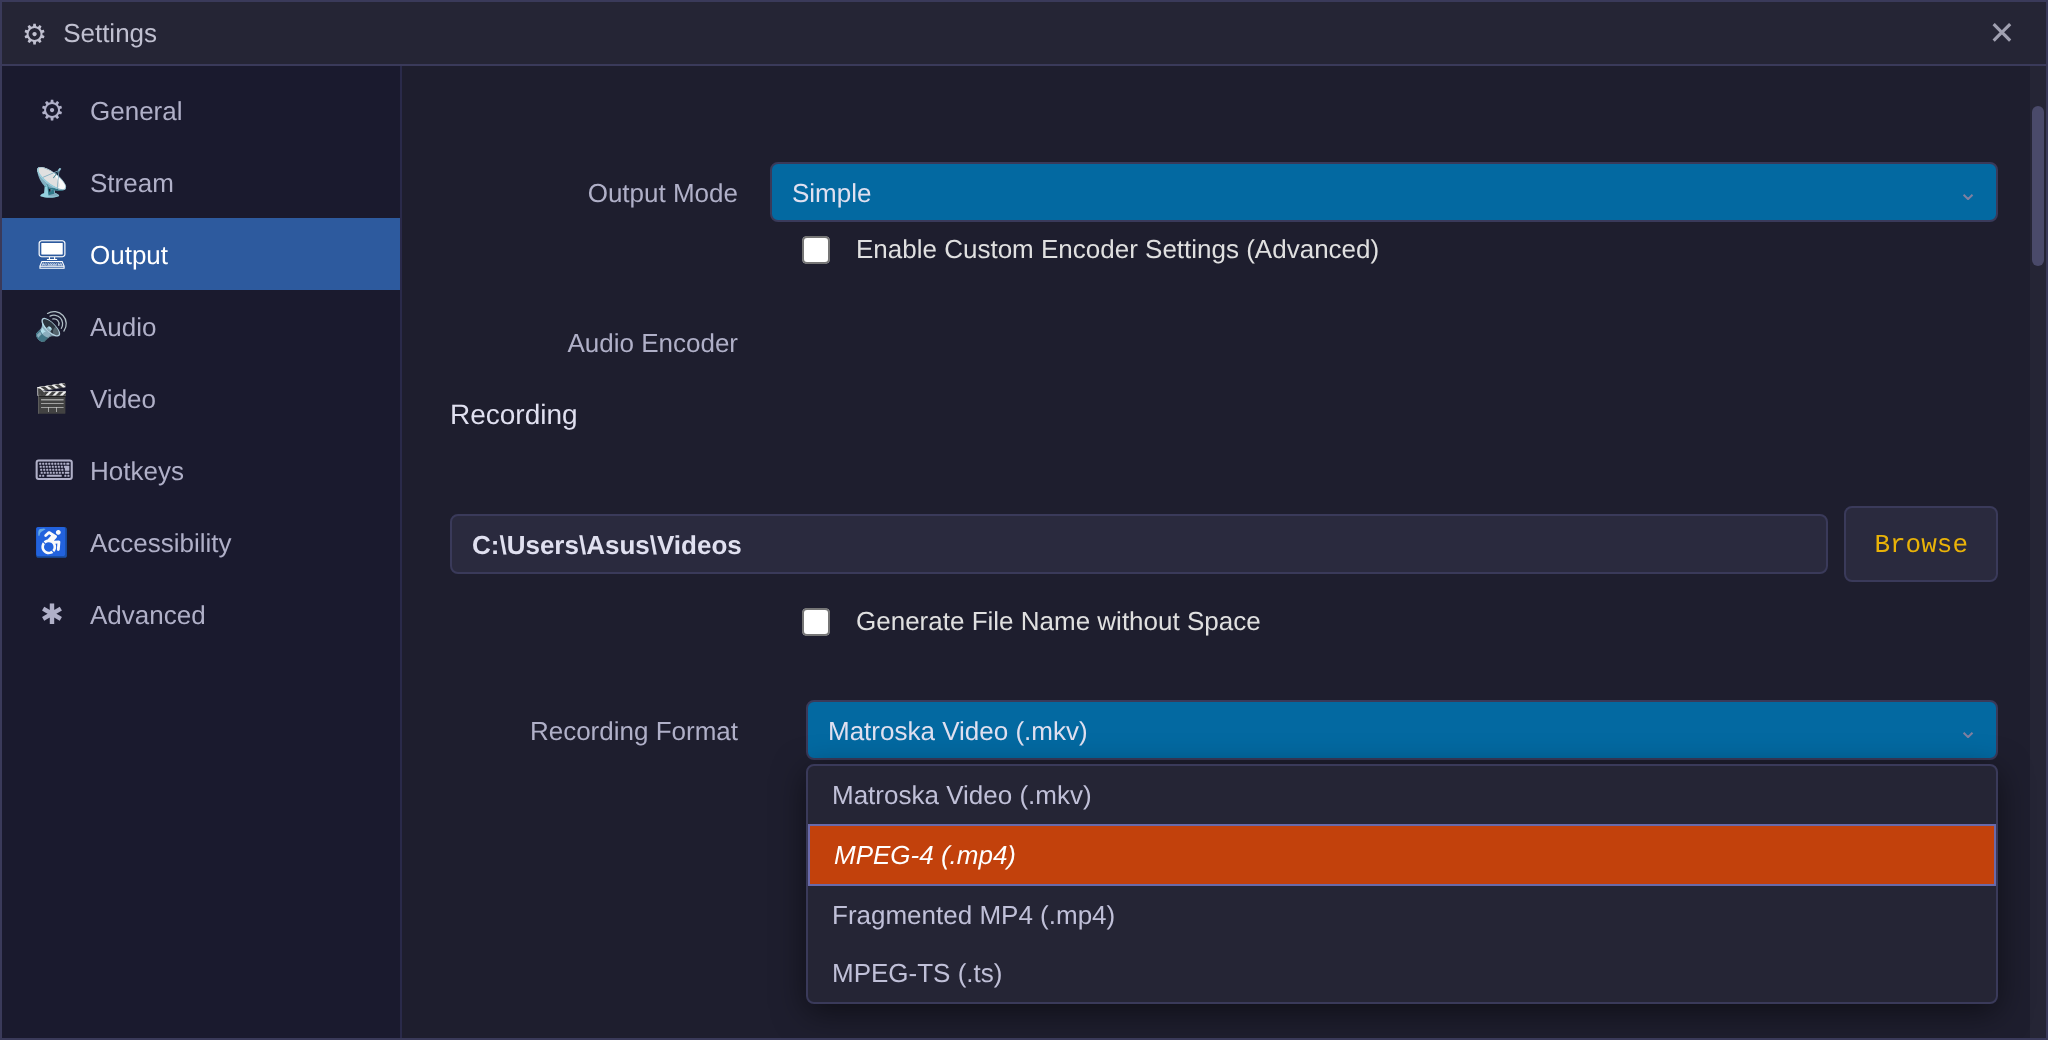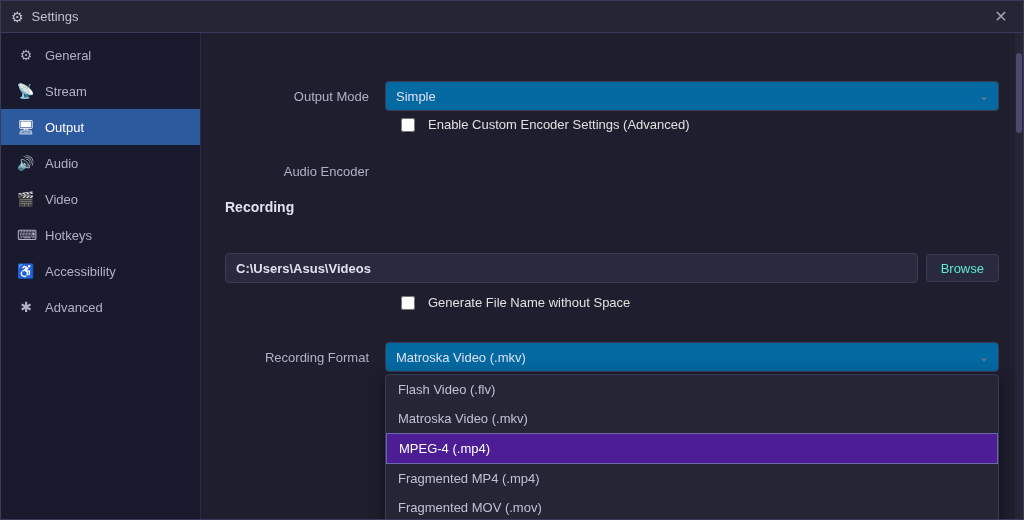--- a/index.html
+++ b/index.html
@@ -152,36 +152,37 @@
       margin-left: 176px;
     }
     .checkbox-row input[type="checkbox"] {
       width: 14px;
       height: 14px;
       cursor: pointer;
       accent-color: #4a90d9;
     }
     .section-header {
       color: #e0e0f0;
-      font-weight: 700;
+      font-weight: 400;
       font-size: 14px;
       margin-bottom: 14px;
       padding-bottom: 6px;
     }
     .browse-btn {
       background: #2a2a3e;
       border: 1px solid #3a3a5a;
       border-radius: 4px;
-      color: #5eead4;
+      color: #eab308;
       padding: 5px 14px;
       font-size: 13px;
       cursor: pointer;
       margin-left: 8px;
-      height: 28px;
+      height: 38px;
       white-space: nowrap;
+      font-family: Liberation Mono, monospace;
     }
     .path-row {
       display: flex;
       align-items: center;
     }
     .path-row .input-box {
       flex: 1;
     }
     .scrollbar {
       width: 8px;
@@ -210,26 +211,28 @@
       top: 32px;
       box-shadow: 0 4px 16px rgba(0,0,0,0.5);
     }
     .dropdown-item {
       padding: 7px 12px;
       cursor: pointer;
       font-size: 13px;
       color: #c0c0d8;
     }
     .dropdown-item.highlighted {
-      background: #4c1d95;
+      background: #c2410c;
       color: #ffffff;
       border: 1px solid #6a6aaa;
+      font-style: italic;
     }
     .recording-format-row {
       position: relative;
+      gap: 18px;
     }
     .top-section {
       margin-bottom: 6px;
     }
   </style>
 </head>
 <body>
 
 <div class="window">
 
@@ -317,25 +320,23 @@
       <div class="form-row recording-format-row">
         <div class="form-label">Recording Format</div>
         <div class="form-control" style="position:relative;">
           <div class="select-wrapper">
             <select class="select-box">
               <option>Matroska Video (.mkv)</option>
             </select>
           </div>
 
           <div class="dropdown-open">
-              <div class="dropdown-item">Flash Video (.flv)</div>
               <div class="dropdown-item">Matroska Video (.mkv)</div>
               <div class="dropdown-item highlighted">MPEG-4 (.mp4)</div>
               <div class="dropdown-item">Fragmented MP4 (.mp4)</div>
-              <div class="dropdown-item">Fragmented MOV (.mov)</div>
               <div class="dropdown-item">MPEG-TS (.ts)</div>
             </div>
         </div>
       </div>
 
       <div class="scrollbar">
         <div class="scrollbar-thumb"></div>
       </div>
     </div>
   </div>

